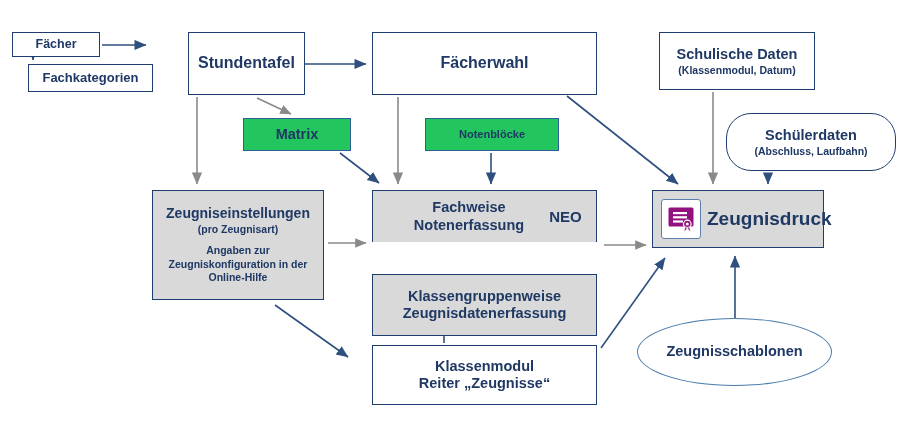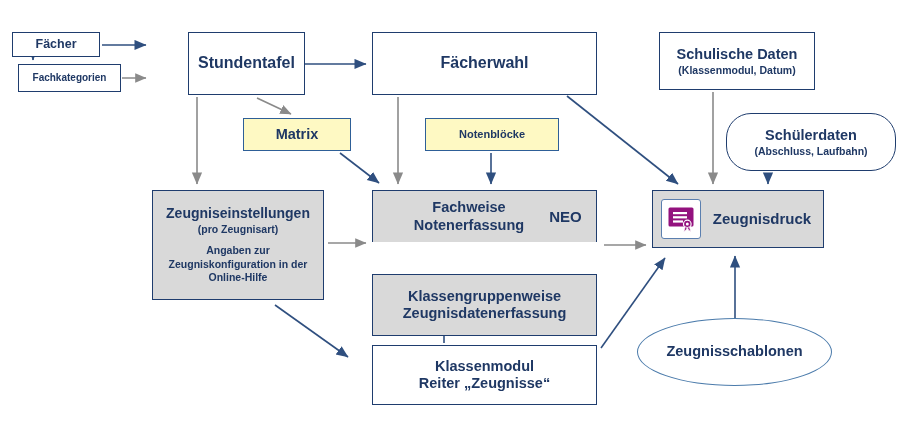--- a/index.html
+++ b/index.html
@@ -37,21 +37,21 @@
     color: #1f3864;
     font-weight: bold;
     line-height: 1.18;
     z-index: 2;
   }
   .n-white {
     background: #ffffff;
     border: 1.6px solid #1f3d6e;
   }
   .n-blue {
-    background: #fef9c3;
+    background: #22c55e;
     border: 1.6px solid #2e5f97;
   }
   .n-grey {
     background: #d9d9d9;
     border: 1.6px solid #1f3d6e;
   }
   .n-ellipse {
     background: #ffffff;
     border: 1.5px solid #4b7bab;
     border-radius: 50%;
@@ -65,32 +65,32 @@
     height: 9px;
   }
   .body-txt {
     font-size: 10.5px;
     font-weight: bold;
     line-height: 1.3;
   }
 
   
   #node-faecher        { left: 12px;  top: 32px;  width: 88px;  height: 25px; font-size: 12.5px; }
-  #node-fachkategorien { left: 18px;  top: 64px;  width: 103px; height: 28px; font-size: 10px; }
+  #node-fachkategorien { left: 28px;  top: 64px;  width: 125px; height: 28px; font-size: 13px; }
   #node-stundentafel   { left: 152px; top: 32px;  width: 117px; height: 63px; font-size: 16px; margin-left: 36px; }
   #node-faecherwahl    { left: 372px; top: 32px;  width: 225px; height: 63px; font-size: 16px; }
   #node-schulische     { left: 659px; top: 32px;  width: 156px; height: 58px; font-size: 14.5px; }
   #node-schueler       { left: 726px; top: 113px; width: 170px; height: 58px; font-size: 14.5px; border-radius: 25px; }
   #node-matrix         { left: 243px; top: 118px; width: 108px; height: 33px; font-size: 14.5px; }
   #node-notenbloecke   { left: 425px; top: 118px; width: 134px; height: 33px; font-size: 11px; }
   #node-zeugniseinst   { left: 152px; top: 190px; width: 172px; height: 110px; font-size: 14px; align-items: center; }
   #node-fachweise      { left: 372px; top: 190px; width: 194px; height: 52px; font-size: 14.5px; }
   #node-neo            { left: 535px; top: 190px; width: 62px;  height: 52px; font-size: 15px; }
   #node-klassengruppen { left: 372px; top: 242px; width: 225px; height: 62px; font-size: 14.5px; margin-top: 32px; }
-  #node-zeugnisdruck   { left: 652px; top: 190px; width: 172px; height: 58px; font-size: 15px;
+  #node-zeugnisdruck   { left: 652px; top: 190px; width: 172px; height: 58px; font-size: 19px;
                          flex-direction: row; justify-content: flex-start; }
   #node-klassenmodul   { left: 372px; top: 345px; width: 225px; height: 60px; font-size: 14.5px; }
   #node-schablonen     { left: 637px; top: 318px; width: 195px; height: 68px; font-size: 14.5px; }
 
   #node-fachweise      { border-bottom: none; }
   #node-neo            { border-bottom: none; border-left: none; }
 
   .cert-icon {
     width: 38px;
     height: 38px;

